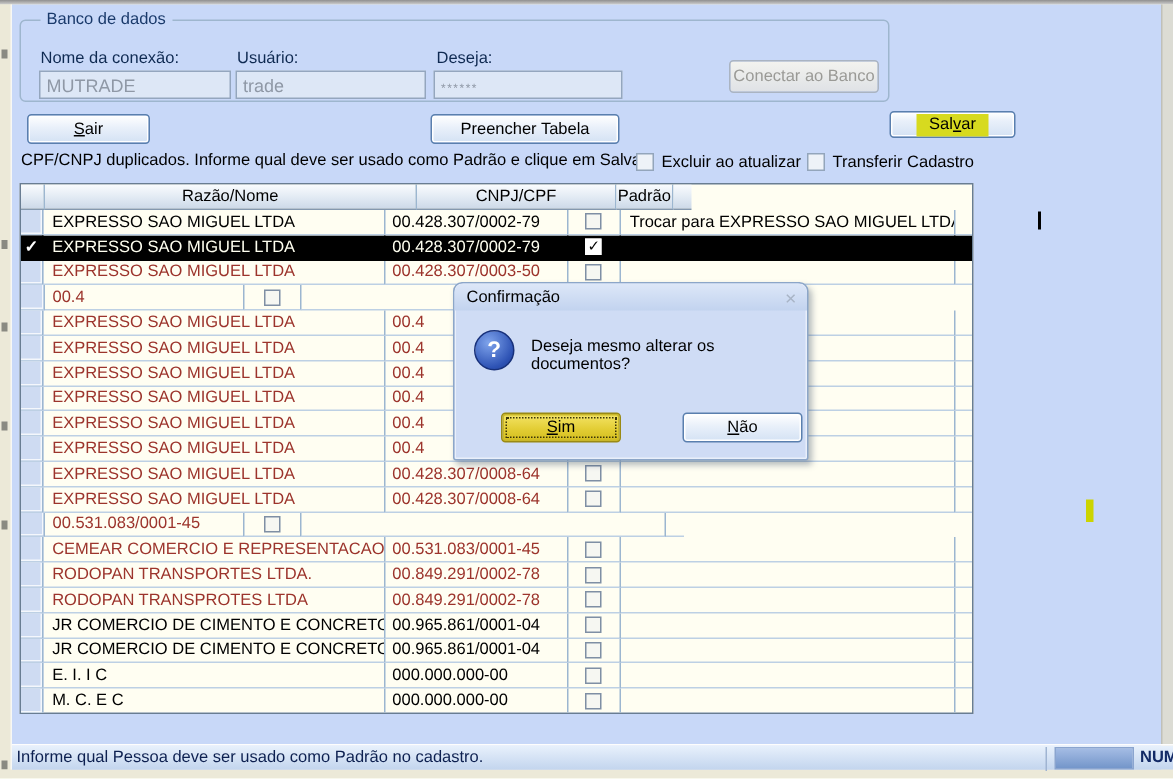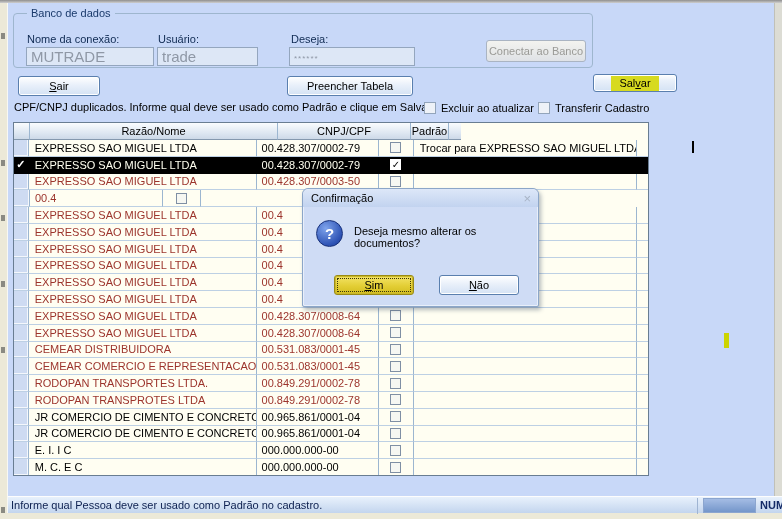--- a/index.html
+++ b/index.html
@@ -14,21 +14,21 @@
   .bottom-strip { position:absolute; left:0; top:513px; width:782px; height:6px; background:#ece9d8; }
   .main { position:absolute; left:8px; top:3px; width:766px; height:510px; background:#c8d8f8; }
 
   
   .groupbox { position:absolute; left:5px; top:10px; width:580px; height:55px;
               border:1px solid #9eb6ce; border-radius:4px; }
   .gb-title { position:absolute; left:13px; top:-7px; background:#c8d8f8; padding:0 4px; color:#1a3a6b; }
   .fld-label { position:absolute; top:19px; color:#0f2a52; }
   .fld-input { position:absolute; top:33px; height:19px; border:1px solid #94a6be;
                background:#dde7f6; color:#8f98a6; font-family:"Liberation Sans",sans-serif;
-               font-size:15px; padding:2px 4px; }
+               font-size:12px; padding:2px 4px; }
   .fld-pass { font-size:8px; letter-spacing:1px; padding-top:6px; }
 
   
   .xp-btn { position:absolute; display:flex; align-items:center; justify-content:center;
             border:1px solid #5a7fae; border-radius:3px;
             background:linear-gradient(#ffffff,#e9f0fa 45%,#d4e2f4);
             font-family:"Liberation Sans",sans-serif; font-size:11px; color:#000;
             box-shadow:inset 0 0 0 1px #fff; cursor:default; }
   .xp-btn u { text-decoration:underline; }
   .btn-disabled { border-color:#aab4c2; background:linear-gradient(#f3f3ef,#dfe2e6); color:#9a9a96; box-shadow:none; }
@@ -77,21 +77,21 @@
   .dlg-close { position:absolute; right:7px; top:3px; color:#a8b4c6; font-size:13px; line-height:13px; }
   .dlg-icon { position:absolute; left:13px; top:31px; width:27px; height:27px; border-radius:50%;
               background:radial-gradient(circle at 35% 30%, #7fa4ec, #2d52b4 70%, #1c3b8e);
               border:1px solid #17307a; color:#fff; font-weight:bold; font-size:15px;
               display:flex; align-items:center; justify-content:center; }
   .dlg-msg { position:absolute; left:51px; top:36px; width:180px; color:#000; }
   .dlg-btn { position:absolute; top:86px; width:80px; height:20px; }
   .dlg-yes { left:31px; background:linear-gradient(#f4e468,#e3ce35 55%,#d3bd1e);
              border:1px solid #9a8a14; box-shadow:inset 0 0 0 1px #c9b72a; }
   .dlg-yes::after { content:""; position:absolute; inset:2px; border:1px dotted #3a3408; }
-  .dlg-no { left:136px; }
+  .dlg-no { left:152px; }
 
   
   .statusbar { position:absolute; left:8px; top:496px; width:774px; height:17px;
                background:linear-gradient(#e8f1fc,#c3d5ee); border-top:1px solid #fdfdfd;
                display:flex; align-items:center; color:#0d2050; }
   .sb-msg { padding-left:3px; flex:0 0 auto; }
   .sb-div { position:absolute; left:689px; top:1px; width:1px; height:16px; background:#9fb4d2; }
   .sb-seg { position:absolute; left:695px; top:1px; width:53px; height:15px;
             background:linear-gradient(#a4bce4,#7496ca); border:1px solid #8ba5cf; }
   .sb-num { position:absolute; left:752px; top:2px; font-weight:bold; color:#132a66; }
@@ -112,21 +112,21 @@
   <div class="right-strip"></div>
   <div class="bottom-strip"></div>
 
   <div class="main">
 
     <div class="groupbox">
       <span class="gb-title">Banco de dados</span>
       <span class="fld-label" style="left:13px">Nome da conexão:</span>
       <input class="fld-input" style="left: 12px; width: 128px;" readonly="" value="MUTRADE">
       <span class="fld-label" style="left:144px">Usuário:</span>
-      <input class="fld-input" style="left: 143px; width: 101px;" readonly="" value="trade">
+      <input class="fld-input" style="left: 143px; width: 127px;" readonly="" value="trade">
       <span class="fld-label" style="left:277px">Deseja:</span>
       <input class="fld-input fld-pass" style="left: 275px; width: 126px;" readonly="" value="******">
       <div class="xp-btn btn-disabled" style="left:472px;top:26px;width:100px;height:22px">
         <span>Conectar ao Banco</span>
       </div>
     </div>
 
     <div class="xp-btn" style="left:10px;top:73px;width:82px;height:20px">
       <span><u>S</u>air</span>
     </div>
@@ -271,21 +271,20 @@
             <div class="c w-raz">EXPRESSO SAO MIGUEL LTDA</div>
             <div class="c w-cnpj">00.428.307/0008-64</div>
             <div class="c w-pad">
               <span class="cb"></span>
             </div>
             <div class="c w-acao"></div>
             <div class="c w-fill"></div>
           </div>
           <div class="trow red">
             <div class="c w-ind"></div>
-            <div class="c w-raz">CEMEAR DISTRIBUIDORA</div>
             <div class="c w-cnpj">00.531.083/0001-45</div>
             <div class="c w-pad">
               <span class="cb"></span>
             </div>
             <div class="c w-acao"></div>
             <div class="c w-fill"></div>
           </div>
           <div class="trow red">
             <div class="c w-ind"></div>
             <div class="c w-raz">CEMEAR COMERCIO E REPRESENTACAO LTDA</div>

